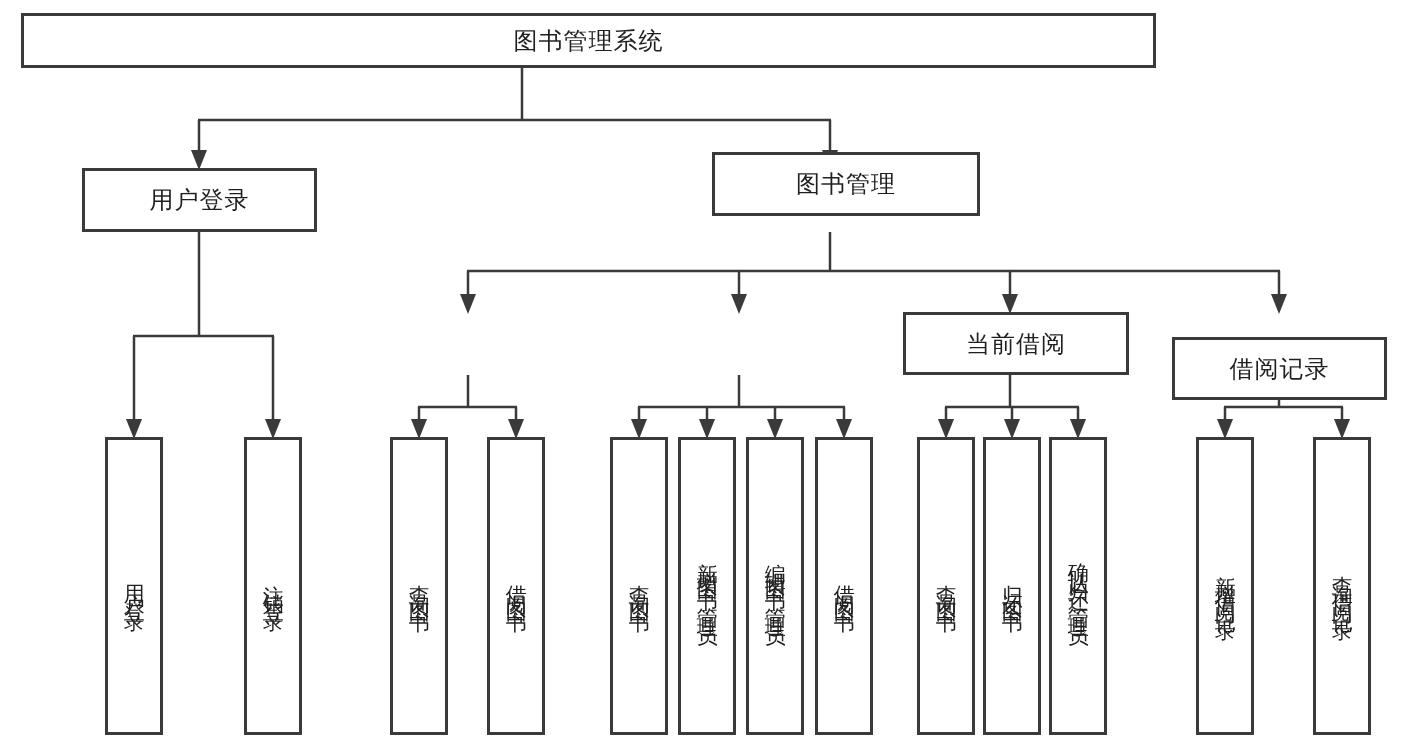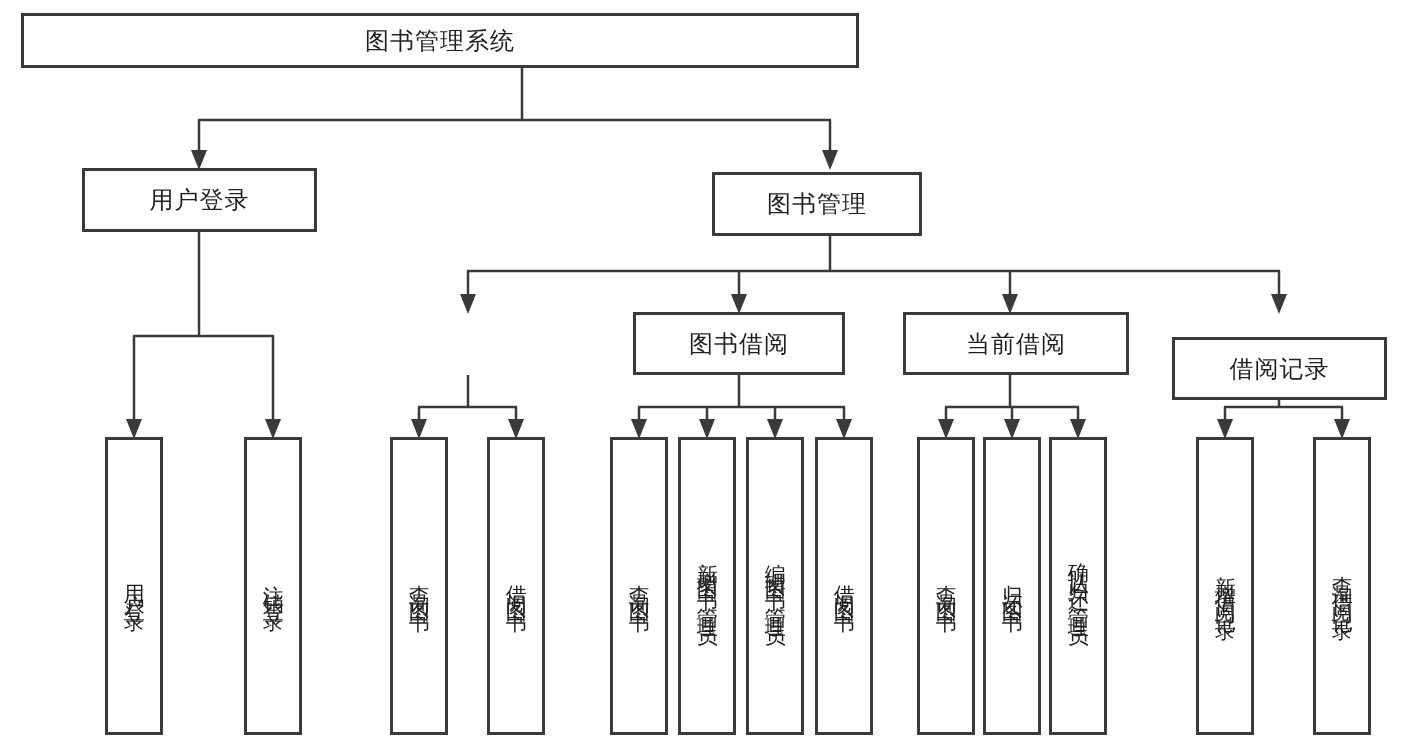--- a/index.html
+++ b/index.html
@@ -37,24 +37,24 @@
   .vbox{
     writing-mode:vertical-rl;
     text-orientation:mixed;
     font-size:21px;
     letter-spacing:9px;
     top:437px;
     width:58px;
     height:298px;
   }
   
-  #n-root   { left:21px;  top:13px;  width:838px; height:55px; }
+  #n-root   { left:21px;  top:13px;  width:1135px; height:55px; }
   
   #n-login  { left:82px;  top:168px; width:235px; height:64px; }
-  #n-mgmt   { left:712px; top:172px; width:210px; height:64px; }
+  #n-mgmt   { left:712px; top:152px; width:268px; height:64px; }
   
   #n-newbooks { left:360px;  top:312px; width:217px; height:63px; }
   #n-borrow   { left:633px;  top:312px; width:212px; height:63px; }
   #n-current  { left:903px;  top:312px; width:226px; height:63px; }
   #n-records  { left:1172px; top:312px; width:215px; height:63px;margin-top:25px; }
   
   #l-a1{ left:105px; }  #l-a2{ left:244px; }
   #l-b1{ left:390px; }  #l-b2{ left:487px; }
   #l-c1{ left:610px; }  #l-c2{ left:678px; } #l-c3{ left:746px; } #l-c4{ left:815px; }
   #l-d1{ left:917px; }  #l-d2{ left:983px; } #l-d3{ left:1049px; }
@@ -140,21 +140,20 @@
       <polygon points="1217,419 1233,419 1225,439"></polygon>
       <polygon points="1334,419 1350,419 1342,439"></polygon>
     </g>
   </svg>
 
   <div class="box hbox" id="n-root">图书管理系统</div>
 
   <div class="box hbox" id="n-login">用户登录</div>
   <div class="box hbox" id="n-mgmt">图书管理</div>
 
-  <div class="box hbox" id="n-borrow">图书借阅</div>
   <div class="box hbox" id="n-current">当前借阅</div>
   <div class="box hbox" id="n-records">借阅记录</div>
 
   <div class="box vbox" id="l-a1">用户登录</div>
   <div class="box vbox" id="l-a2">注销登录</div>
 
   <div class="box vbox" id="l-b1">查询图书</div>
   <div class="box vbox" id="l-b2">借阅图书</div>
 
   <div class="box vbox" id="l-c1">查询图书</div>

